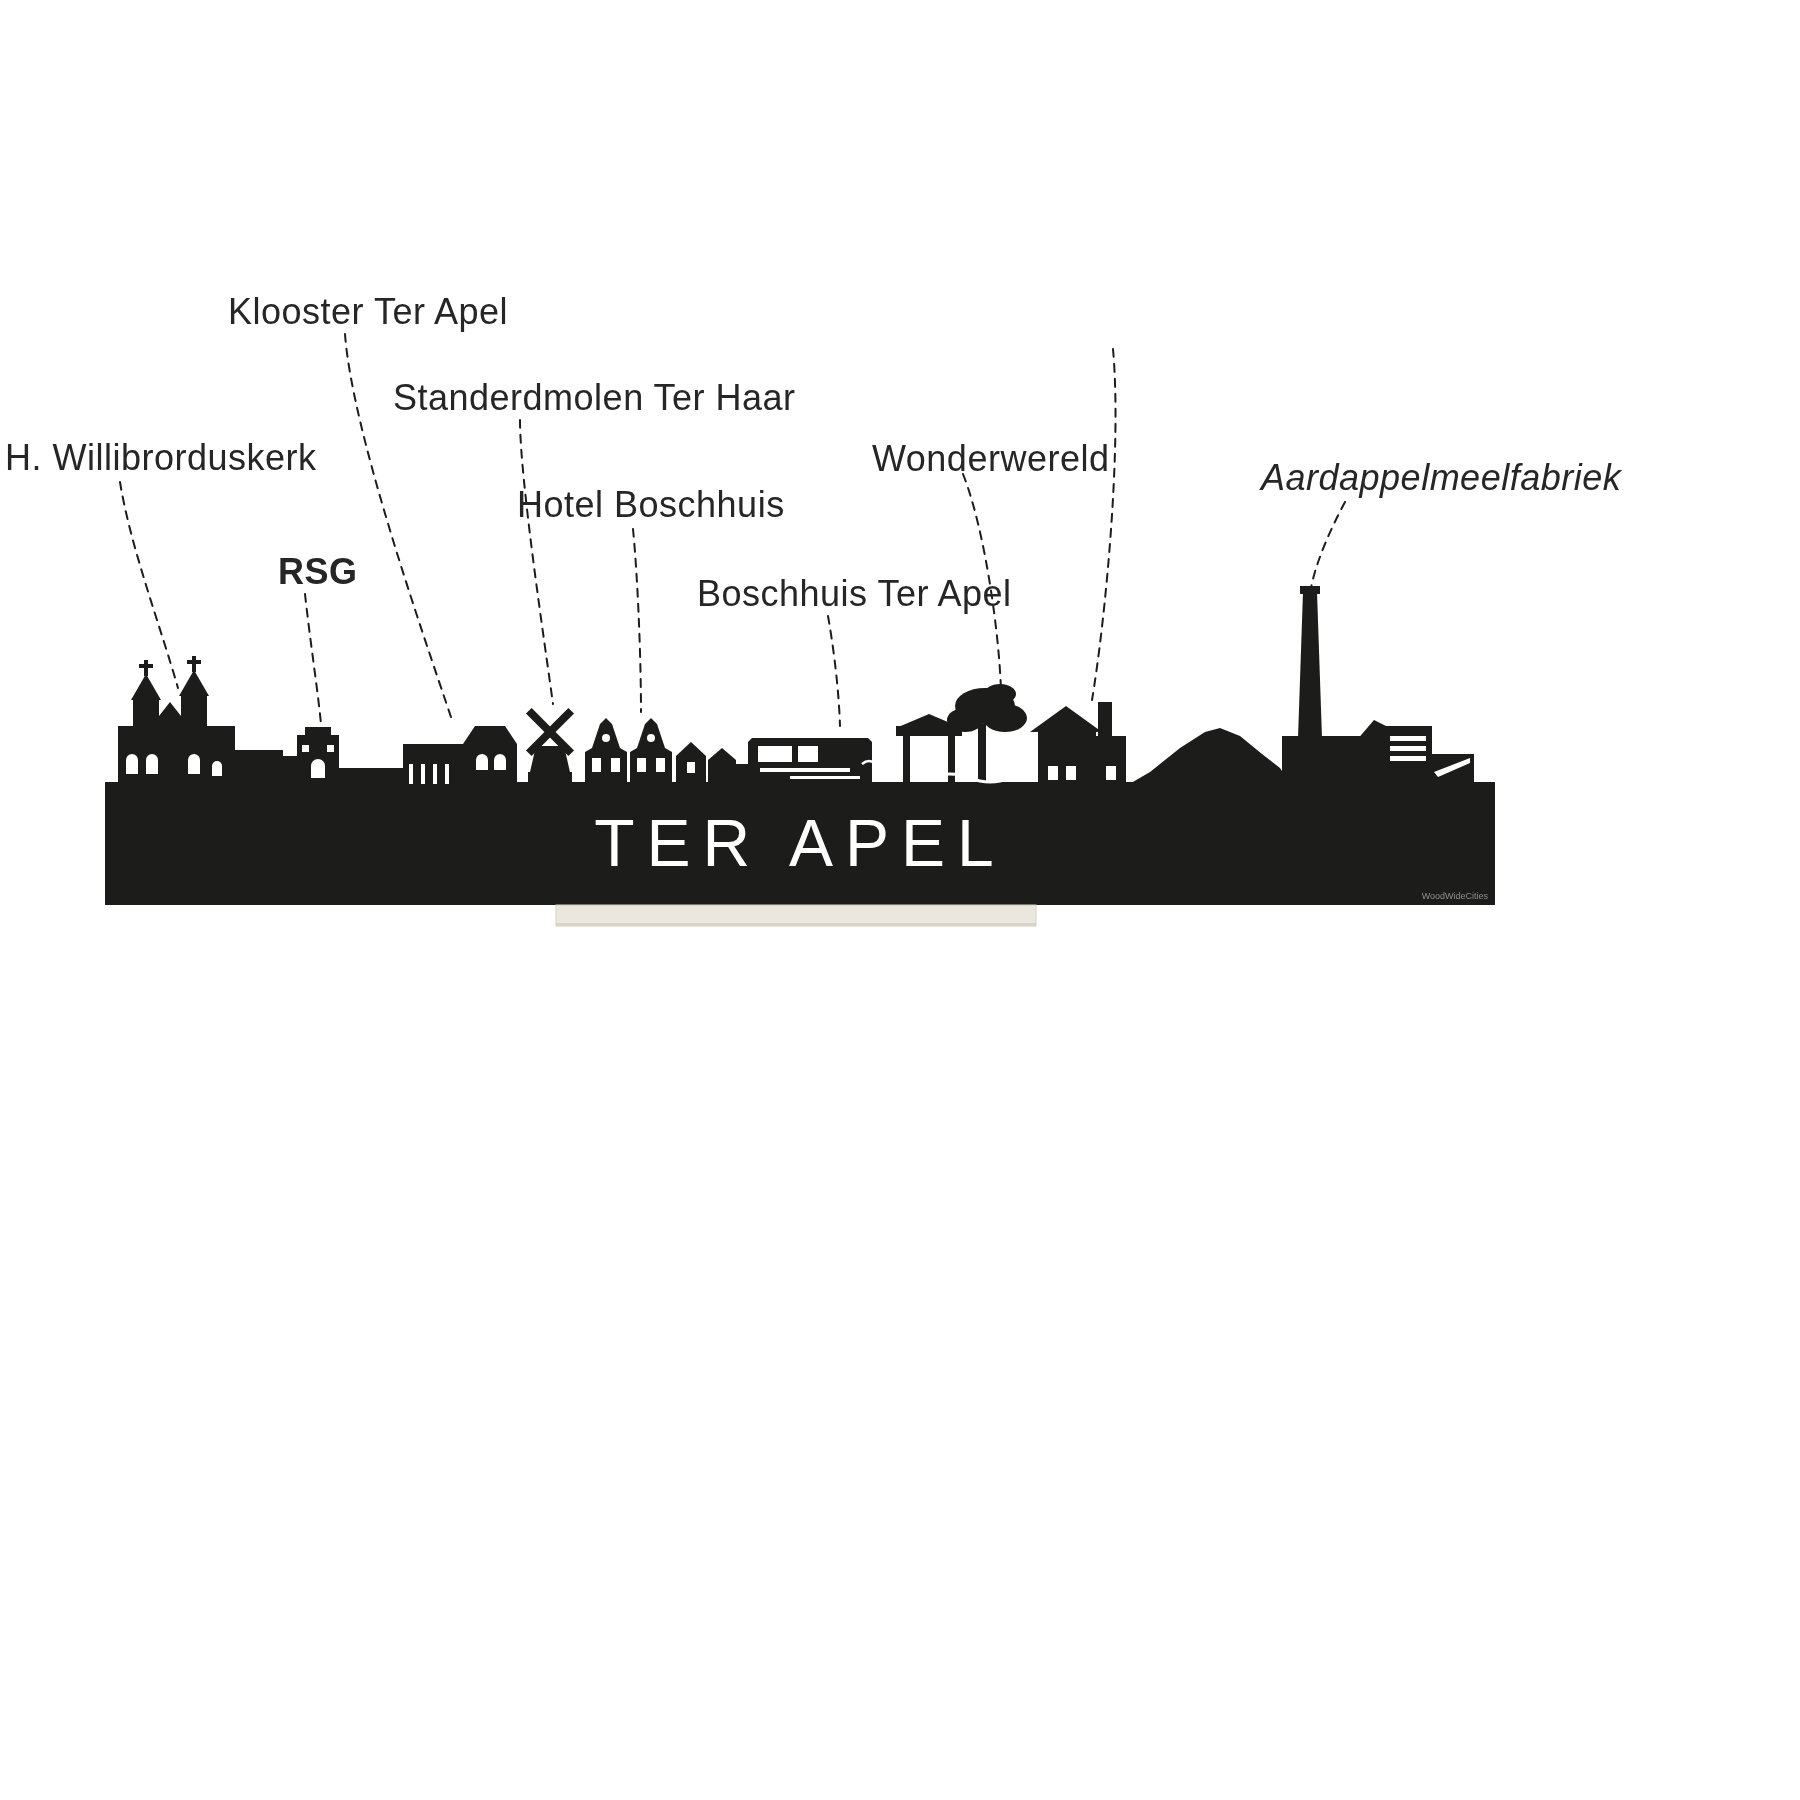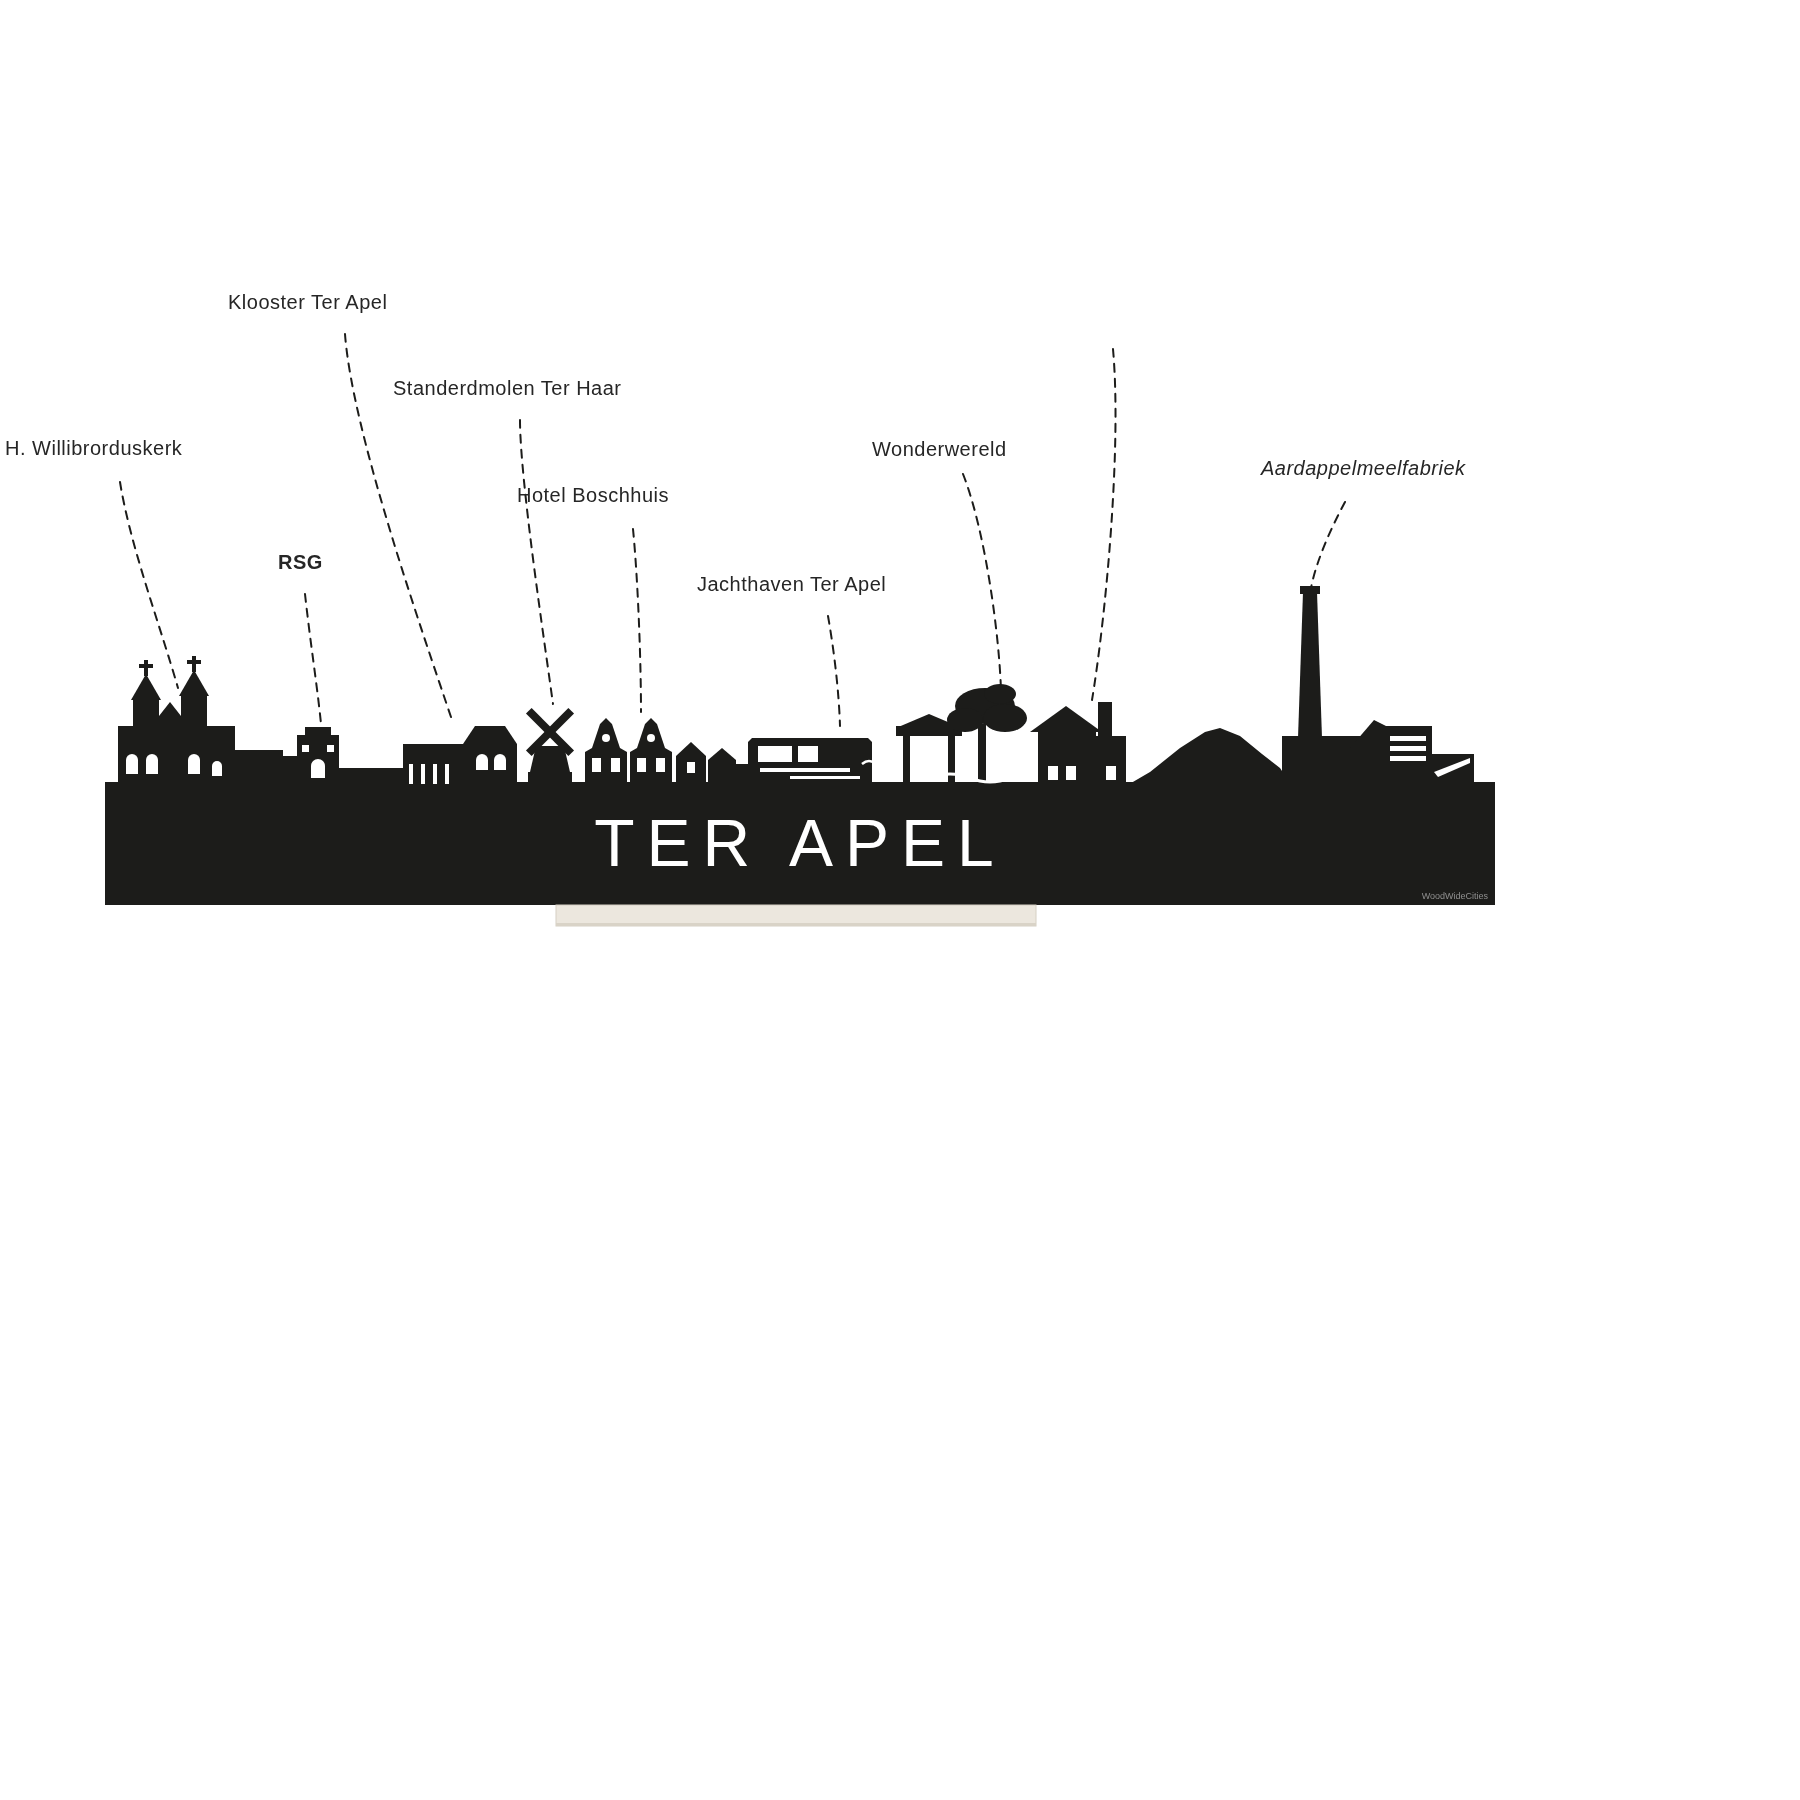--- a/index.html
+++ b/index.html
@@ -5,21 +5,21 @@
   html,body{margin:0;padding:0;background:#ffffff;}
   #canvas{
     position:relative;
     width:1800px;height:1800px;
     background:#ffffff;
     font-family:"Liberation Sans", sans-serif;
     overflow:hidden;
   }
   .callout-label{
     position:absolute;
-    font-size:20px;
+    font-size:36px;
     color:#262626;
     white-space:nowrap;
     letter-spacing:0.5px;
   }
   #skyline-svg{position:absolute;left:0;top:0;}
   .sil{fill:#1c1c1a;}
   .cut{fill:#ffffff;}
   .connector{fill:none;stroke:#1c1c1a;stroke-width:2;stroke-dasharray:8 7;stroke-linecap:round;}
   .squiggle{fill:none;stroke:#ffffff;stroke-width:3;}
   .bird{fill:none;stroke:#ffffff;stroke-width:2.5;}
@@ -171,17 +171,17 @@
       <rect x="556" y="905" width="480" height="21" fill="#ece7de" stroke="#d6d0c4" stroke-width="1"></rect>
       <rect x="556" y="923" width="480" height="3" fill="#d9d3c7"></rect>
     </g>
   </svg>
 
   <div class="callout-label" style="left:5px;top:437px;text-align:center;">H. Willibrorduskerk</div>
   <div class="callout-label" style="left:278px;top:551px;font-weight:bold;">RSG</div>
   <div class="callout-label" style="left:228px;top:291px;">Klooster Ter Apel</div>
   <div class="callout-label" style="left:393px;top:377px;">Standerdmolen Ter Haar</div>
   <div class="callout-label" style="left:517px;top:484px;text-align:right;">Hotel Boschhuis</div>
-  <div class="callout-label" style="left:697px;top:573px;">Jachthaven Ter Apel</div>
+  <div class="callout-label" style="left:697px;top:573px;">Boschhuis Ter Apel</div>
   <div class="callout-label" style="left:872px;top:430px;margin-top:8px;">Wonderwereld</div>
   <div class="callout-label" style="left:1261px;top:457px;font-style:italic;">Aardappelmeelfabriek</div>
 
 </div>
 
 </body></html>

